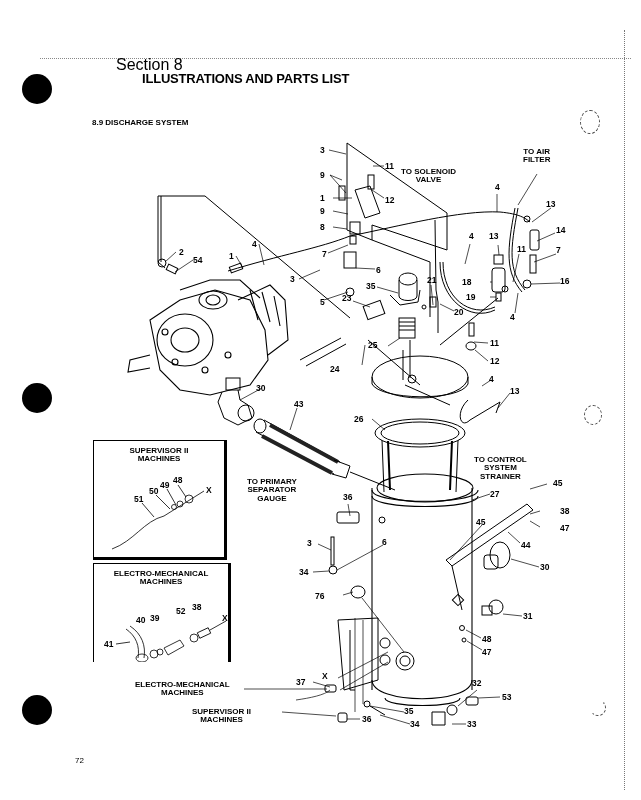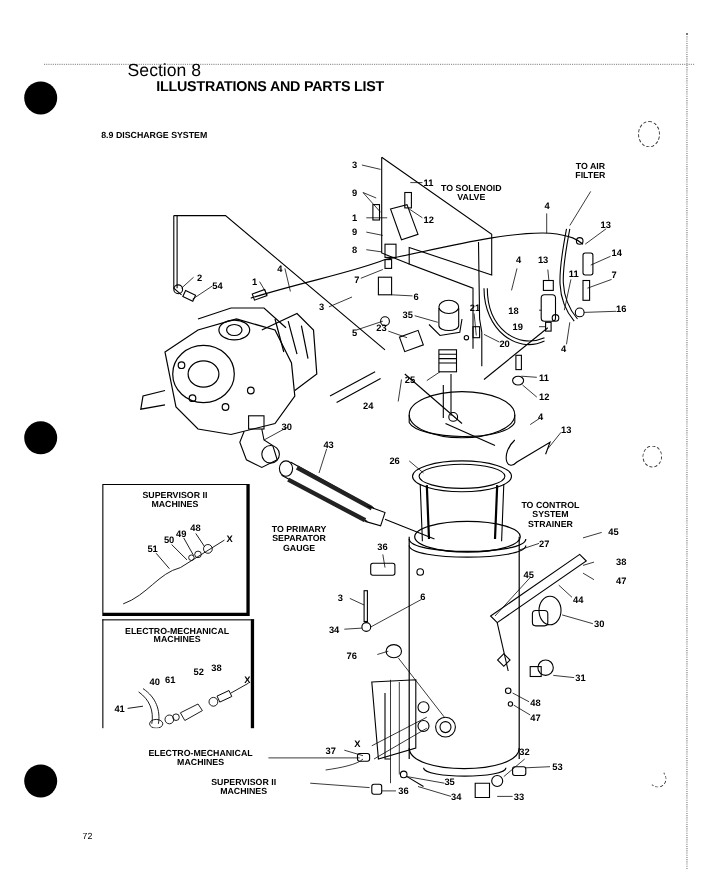--- a/index.html
+++ b/index.html
@@ -289,21 +289,21 @@
       <circle cx="60" cy="90" r="4"></circle>
       <circle cx="66" cy="88" r="3"></circle>
     <path d="M70,84 L86,76 L90,82 L74,91 Z"></path>
     <circle cx="100" cy="74" r="4"></circle>
       <rect x="104" y="66" width="12" height="6" transform="rotate(-25 110 69)"></rect>
     <line x1="116" y1="66" x2="132" y2="57"></line>
     <line x1="22" y1="80" x2="36" y2="78"></line>
   </svg>
   <span class="lbl" style="left:10px;top:76px">41</span>
   <span class="lbl" style="left:42px;top:52px">40</span>
-  <span class="lbl" style="left:56px;top:50px">61</span>
+  <span class="lbl" style="left:56px;top:50px">39</span>
   <span class="lbl" style="left:82px;top:43px">52</span>
   <span class="lbl" style="left:98px;top:39px">38</span>
   <span class="lbl" style="left:128px;top:50px">X</span>
 </div>
 
 <div class="note" style="left:401px;top:168px;white-space:pre-line">TO SOLENOID
 VALVE</div>
 <div class="note" style="left:523px;top:148px;white-space:pre-line">TO AIR
 FILTER</div>
 <div class="note" style="left:474px;top:456px;white-space:pre-line">TO CONTROL

